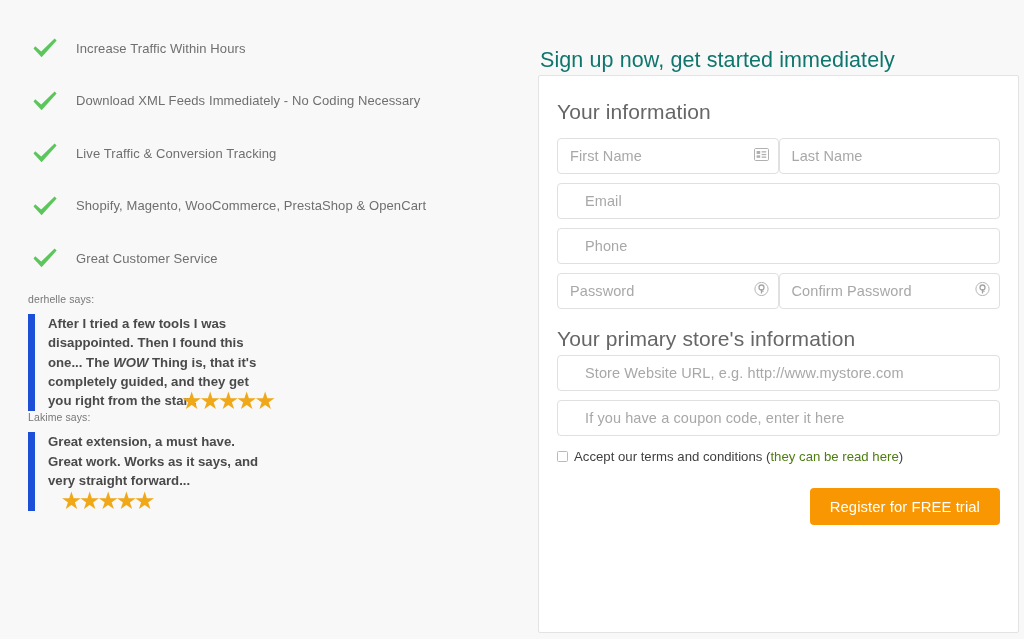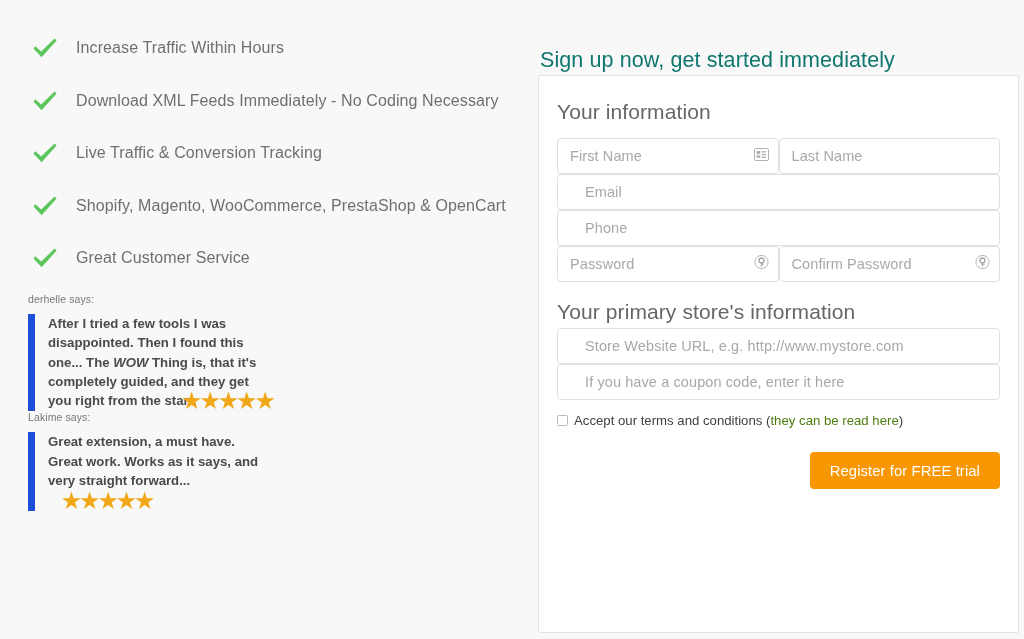--- a/index.html
+++ b/index.html
@@ -14,21 +14,21 @@
   .page { position: relative; width: 1024px; height: 639px; background: #f8f8f8; }
 
   
   .left-col { position: absolute; left: 0; top: 0; width: 530px; height: 639px; }
 
   .benefits { position: absolute; left: 28px; top: 22px; width: 480px; }
   .benefit-row { display: flex; align-items: center; height: 52.5px; }
   .check-icon { width: 40px; flex: 0 0 40px; display: flex; align-items: center; justify-content: flex-start; padding-left: 3px; }
   .check-icon svg { display: block; }
   .benefit-label {
-    font-size: 16px; color: #6f6f6f; letter-spacing: .1px;
+    font-size: 13px; color: #6f6f6f; letter-spacing: .1px;
     padding-left: 8px; white-space: nowrap;
   }
 
   
   .testimonials { position: absolute; left: 28px; top: 293px; width: 490px; display: flex; flex-direction: column; }
   .testimonial { position: relative; }
   .testimonial.first { width: 246px; }
   .testimonial.second { width: 244px; }
   .t-author { font-size: 10.5px; color: #777; margin-bottom: 9px; letter-spacing: .1px; }
   .t-quote {
@@ -55,21 +55,21 @@
   .card {
     position: absolute; left: 0; top: 75px; width: 481px; height: 558px;
     background: #fff; border: 1px solid #e3e3e3; border-radius: 2px;
   }
   .card-inner { padding: 24px 18px 0 18px; }
 
   .section-title { font-size: 21px; color: #666; font-weight: normal; margin: 0 0 14px 0; letter-spacing: .1px; }
   .section-title.store { margin-top: 18px; margin-bottom: 4px; }
   .section-sub { font-size: 13.3px; color: #6c6c6c; margin: 0 0 10px 0; }
 
-  .field-row { display: flex; }
+  .field-row { display: flex; margin-bottom: 9px; }
   .field {
     position: relative;
     flex: 1 1 0;
     height: 36px;
     border: 1px solid #e0e0e0;
     border-radius: 4px;
     background: #fff;
     display: flex;
     align-items: center;
     padding: 0 12px;

